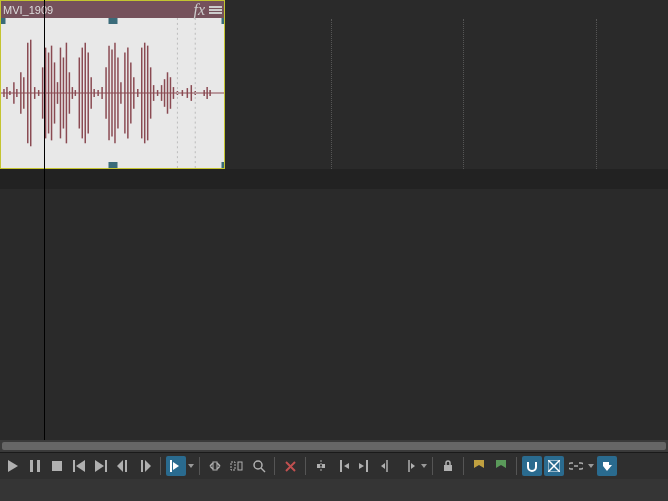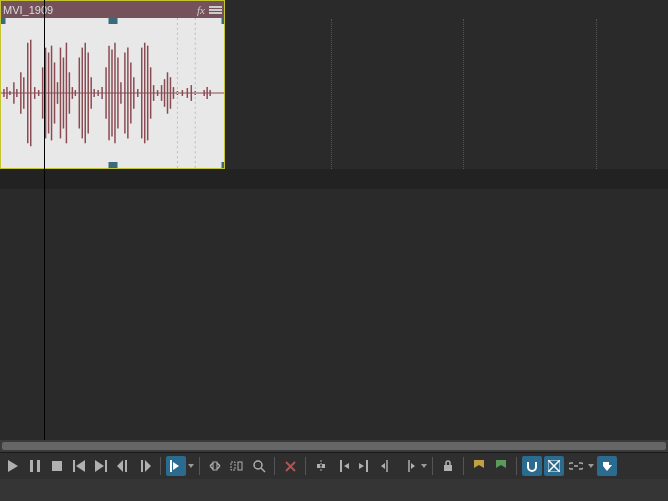--- a/index.html
+++ b/index.html
@@ -40,21 +40,21 @@
     background: #75515b;
     display: flex;
     align-items: center;
     padding: 0 2px;
     color: #ddd;
   }
   .clip-title { flex: 1; white-space: nowrap; overflow: hidden; }
   .clip-fx {
     font-style: italic;
     font-family: Georgia, serif;
-    font-size: 11px;
+    font-size: 16px;
     margin-right: 4px;
     color: #ccc;
   }
   .clip-menu {
     width: 13px; height: 13px;
     display: flex; flex-direction: column;
     justify-content: space-around;
     padding: 2px 0;
     cursor: pointer;
   }

